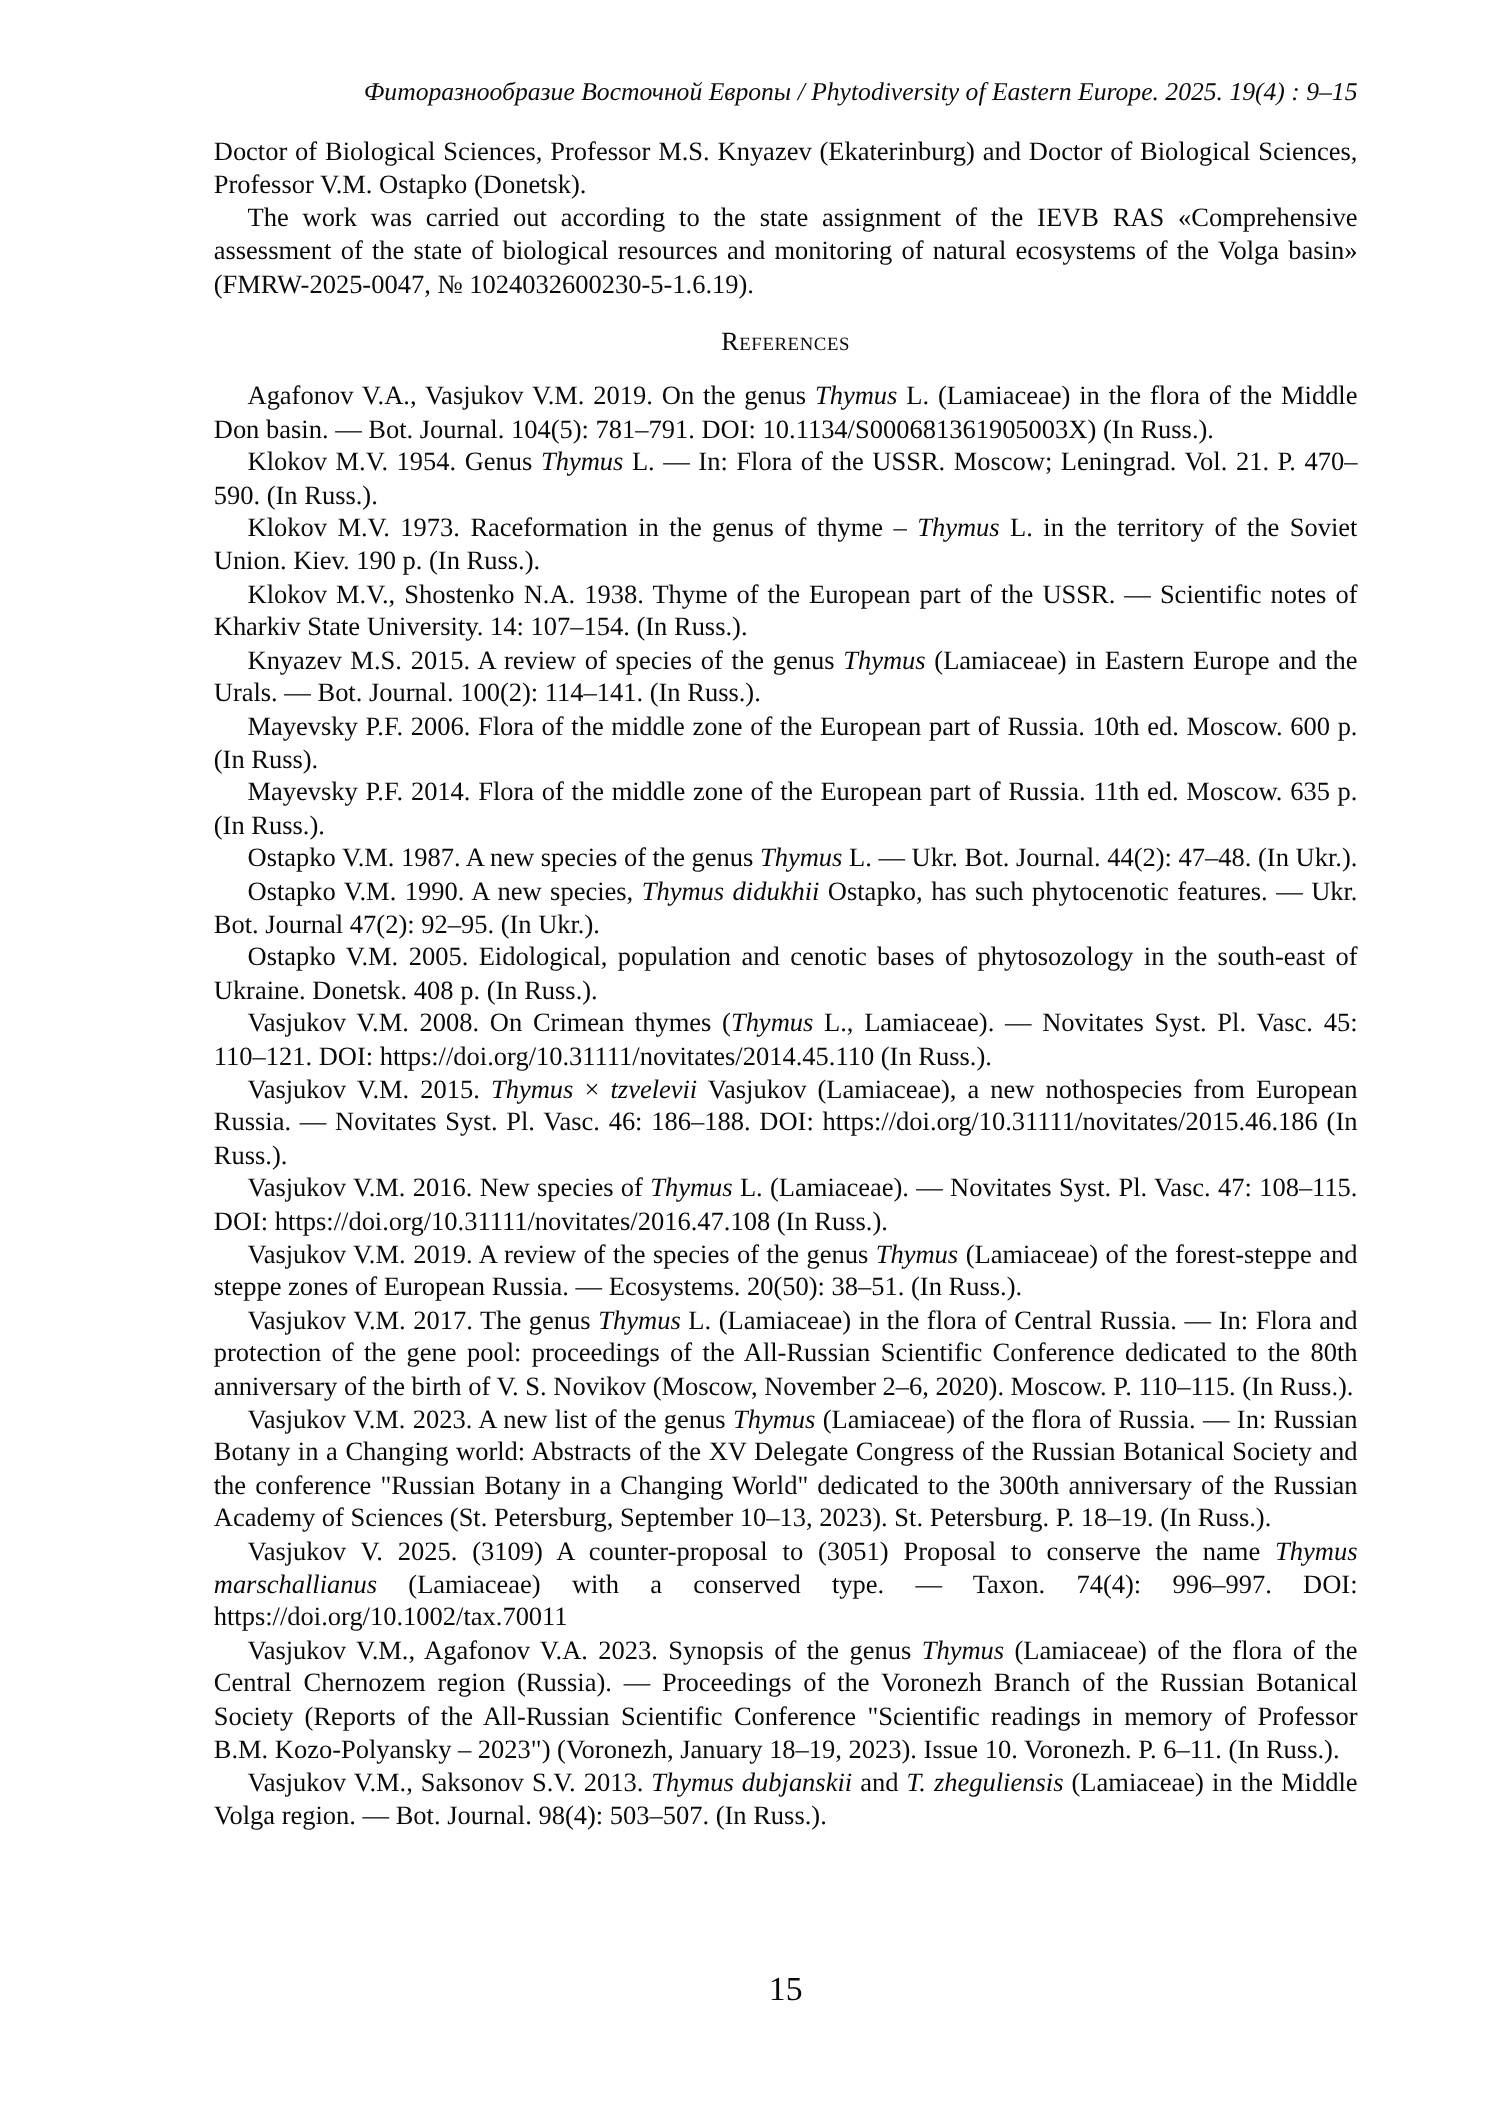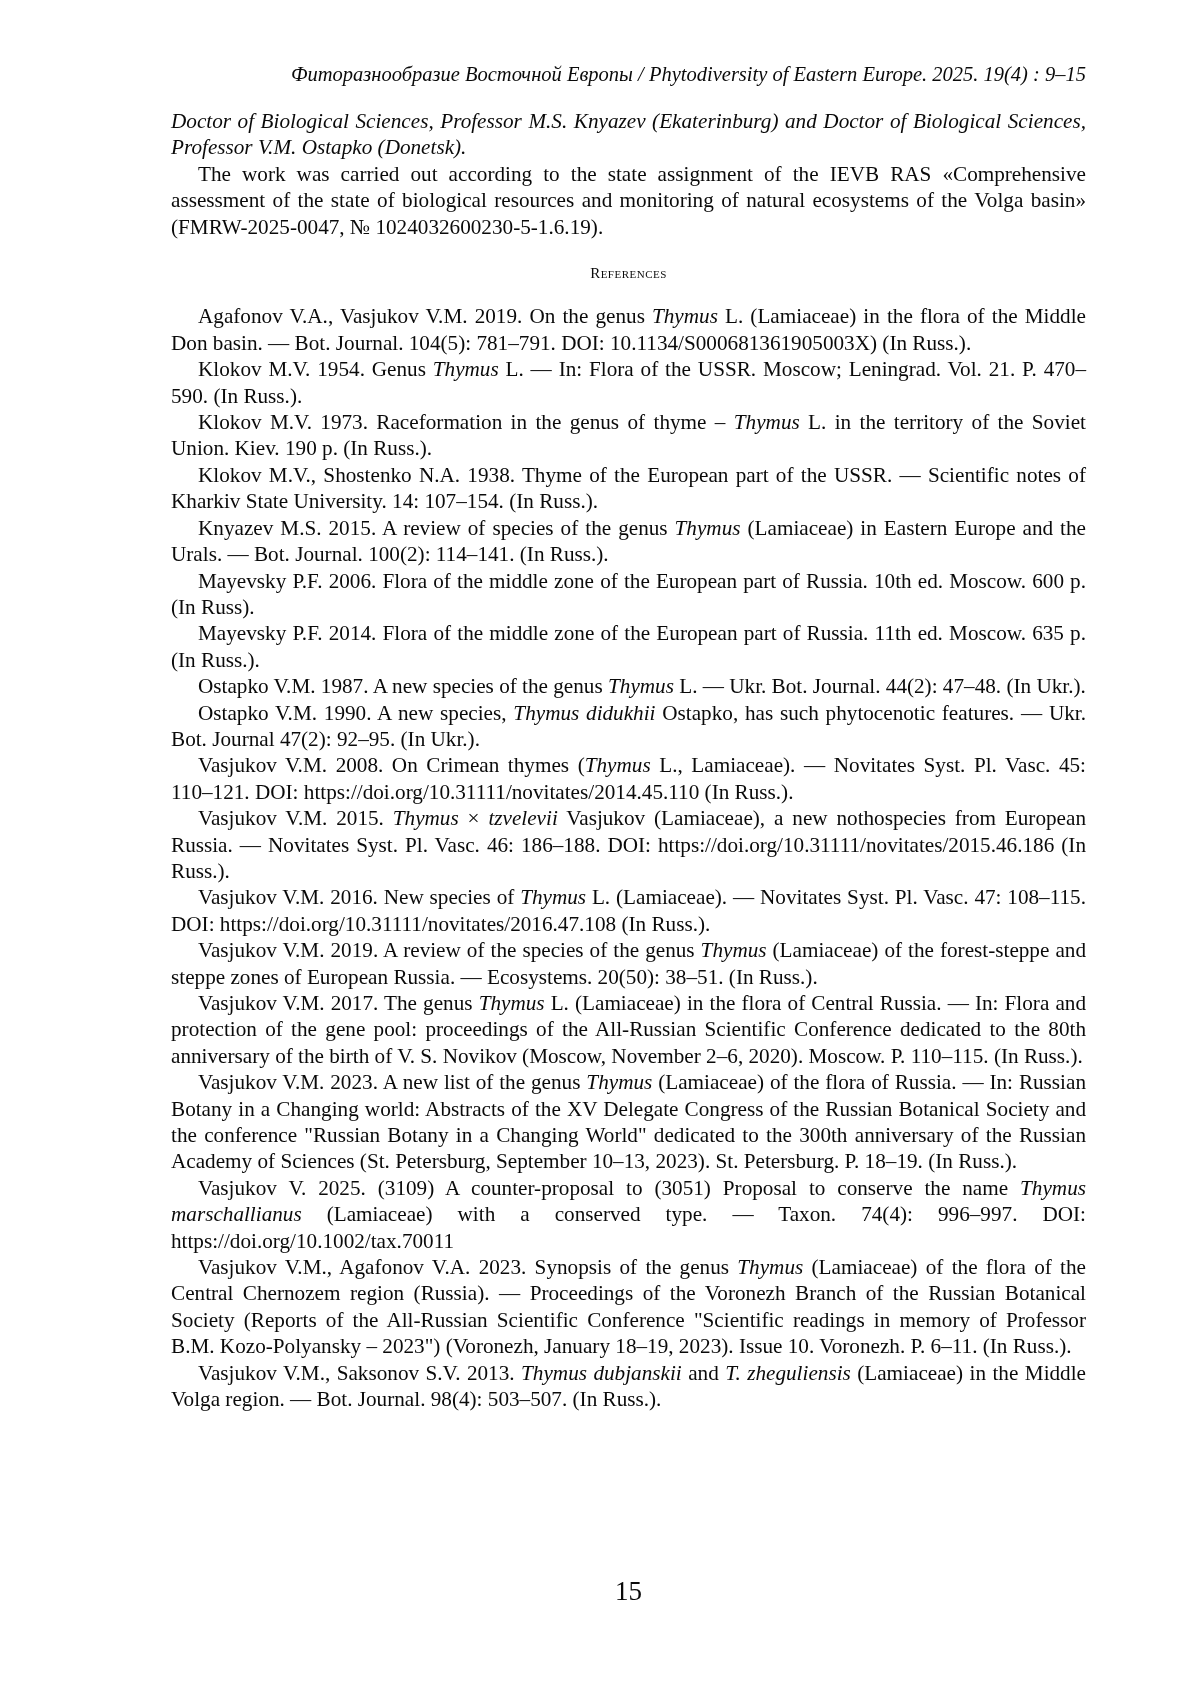--- a/index.html
+++ b/index.html
@@ -34,27 +34,26 @@
   }
   p.body-par {
     margin: 0;
     font-size: 21.2px;
     line-height: 26.4px;
     text-align: justify;
     text-indent: 27px;
   }
   p.body-par.no-indent {
     text-indent: 0;
-    font-style: italic;
   }
   p.body-par em {
   }
   .refs-heading {
     margin: 20px 0 17px 0;
-    font-size: 15px;
+    font-size: 21px;
     font-weight: normal;
     font-variant: small-caps;
     letter-spacing: 0.5px;
     text-align: center;
     line-height: 26.4px;
   }
   .page-number {
     position: absolute;
     top: 1576px;
     left: 171px;
@@ -79,20 +78,21 @@
   <div id="refs-container">
       <p class="body-par"><span>Agafonov V.A., Vasjukov V.M. 2019. On the genus </span><em>Thymus</em><span> L. (Lamiaceae) in the flora of the Middle Don basin. — Bot. Journal. 104(5): 781–791. DOI: 10.1134/S000681361905003X) (In Russ.).</span></p>
       <p class="body-par"><span>Klokov M.V. 1954. Genus </span><em>Thymus</em><span> L. — In: Flora of the USSR. Moscow; Leningrad. Vol. 21. P. 470–590. (In Russ.).</span></p>
       <p class="body-par"><span>Klokov M.V. 1973. Raceformation in the genus of thyme – </span><em>Thymus</em><span> L. in the territory of the Soviet Union. Kiev. 190 p. (In Russ.).</span></p>
       <p class="body-par"><span>Klokov M.V., Shostenko N.A. 1938. Thyme of the European part of the USSR. — Scientific notes of Kharkiv State University. 14: 107–154. (In Russ.).</span></p>
       <p class="body-par"><span>Knyazev M.S. 2015. A review of species of the genus </span><em>Thymus</em><span> (Lamiaceae) in Eastern Europe and the Urals. — Bot. Journal. 100(2): 114–141. (In Russ.).</span></p>
       <p class="body-par"><span>Mayevsky P.F. 2006. Flora of the middle zone of the European part of Russia. 10th ed. Moscow. 600 p. (In Russ).</span></p>
       <p class="body-par"><span>Mayevsky P.F. 2014. Flora of the middle zone of the European part of Russia. 11th ed. Moscow. 635 p. (In Russ.).</span></p>
       <p class="body-par"><span>Ostapko V.M. 1987. A new species of the genus </span><em>Thymus</em><span> L. — Ukr. Bot. Journal. 44(2): 47–48. (In Ukr.).</span></p>
       <p class="body-par"><span>Ostapko V.M. 1990. A new species, </span><em>Thymus didukhii</em><span> Ostapko, has such phytocenotic features. — Ukr. Bot. Journal 47(2): 92–95. (In Ukr.).</span></p>
+      <p class="body-par"><span>Ostapko V.M. 2005. Eidological, population and cenotic bases of phytosozology in the south-east of Ukraine. Donetsk. 408 p. (In Russ.).</span></p>
       <p class="body-par"><span>Vasjukov V.M. 2008. On Crimean thymes (</span><em>Thymus</em><span> L., Lamiaceae). — Novitates Syst. Pl. Vasc. 45: 110–121. DOI: https://doi.org/10.31111/novitates/2014.45.110 (In Russ.).</span></p>
       <p class="body-par"><span>Vasjukov V.M. 2015. </span><em>Thymus</em><span> × </span><em>tzvelevii</em><span> Vasjukov (Lamiaceae), a new nothospecies from European Russia. — Novitates Syst. Pl. Vasc. 46: 186–188. DOI: https://doi.org/10.31111/novitates/2015.46.186 (In Russ.).</span></p>
       <p class="body-par"><span>Vasjukov V.M. 2016. New species of </span><em>Thymus</em><span> L. (Lamiaceae). — Novitates Syst. Pl. Vasc. 47: 108–115. DOI: https://doi.org/10.31111/novitates/2016.47.108 (In Russ.).</span></p>
       <p class="body-par"><span>Vasjukov V.M. 2019. A review of the species of the genus </span><em>Thymus</em><span> (Lamiaceae) of the forest-steppe and steppe zones of European Russia. — Ecosystems. 20(50): 38–51. (In Russ.).</span></p>
       <p class="body-par"><span>Vasjukov V.M. 2017. The genus </span><em>Thymus</em><span> L. (Lamiaceae) in the flora of Central Russia. — In: Flora and protection of the gene pool: proceedings of the All-Russian Scientific Conference dedicated to the 80th anniversary of the birth of V. S. Novikov (Moscow, November 2–6, 2020). Moscow. P. 110–115. (In Russ.).</span></p>
       <p class="body-par"><span>Vasjukov V.M. 2023. A new list of the genus </span><em>Thymus</em><span> (Lamiaceae) of the flora of Russia. — In: Russian Botany in a Changing world: Abstracts of the XV Delegate Congress of the Russian Botanical Society and the conference "Russian Botany in a Changing World" dedicated to the 300th anniversary of the Russian Academy of Sciences (St. Petersburg, September 10–13, 2023). St. Petersburg. P. 18–19. (In Russ.).</span></p>
       <p class="body-par"><span>Vasjukov V. 2025. (3109) A counter-proposal to (3051) Proposal to conserve the name </span><em>Thymus marschallianus</em><span> (Lamiaceae) with a conserved type. — Taxon. 74(4): 996–997. DOI: https://doi.org/10.1002/tax.70011</span></p>
       <p class="body-par"><span>Vasjukov V.M., Agafonov V.A. 2023. Synopsis of the genus </span><em>Thymus</em><span> (Lamiaceae) of the flora of the Central Chernozem region (Russia). — Proceedings of the Voronezh Branch of the Russian Botanical Society (Reports of the All-Russian Scientific Conference "Scientific readings in memory of Professor B.M. Kozo-Polyansky – 2023") (Voronezh, January 18–19, 2023). Issue 10. Voronezh. P. 6–11. (In Russ.).</span></p>
       <p class="body-par"><span>Vasjukov V.M., Saksonov S.V. 2013. </span><em>Thymus dubjanskii</em><span> and </span><em>T. zheguliensis</em><span> (Lamiaceae) in the Middle Volga region. — Bot. Journal. 98(4): 503–507. (In Russ.).</span></p>
     </div>

